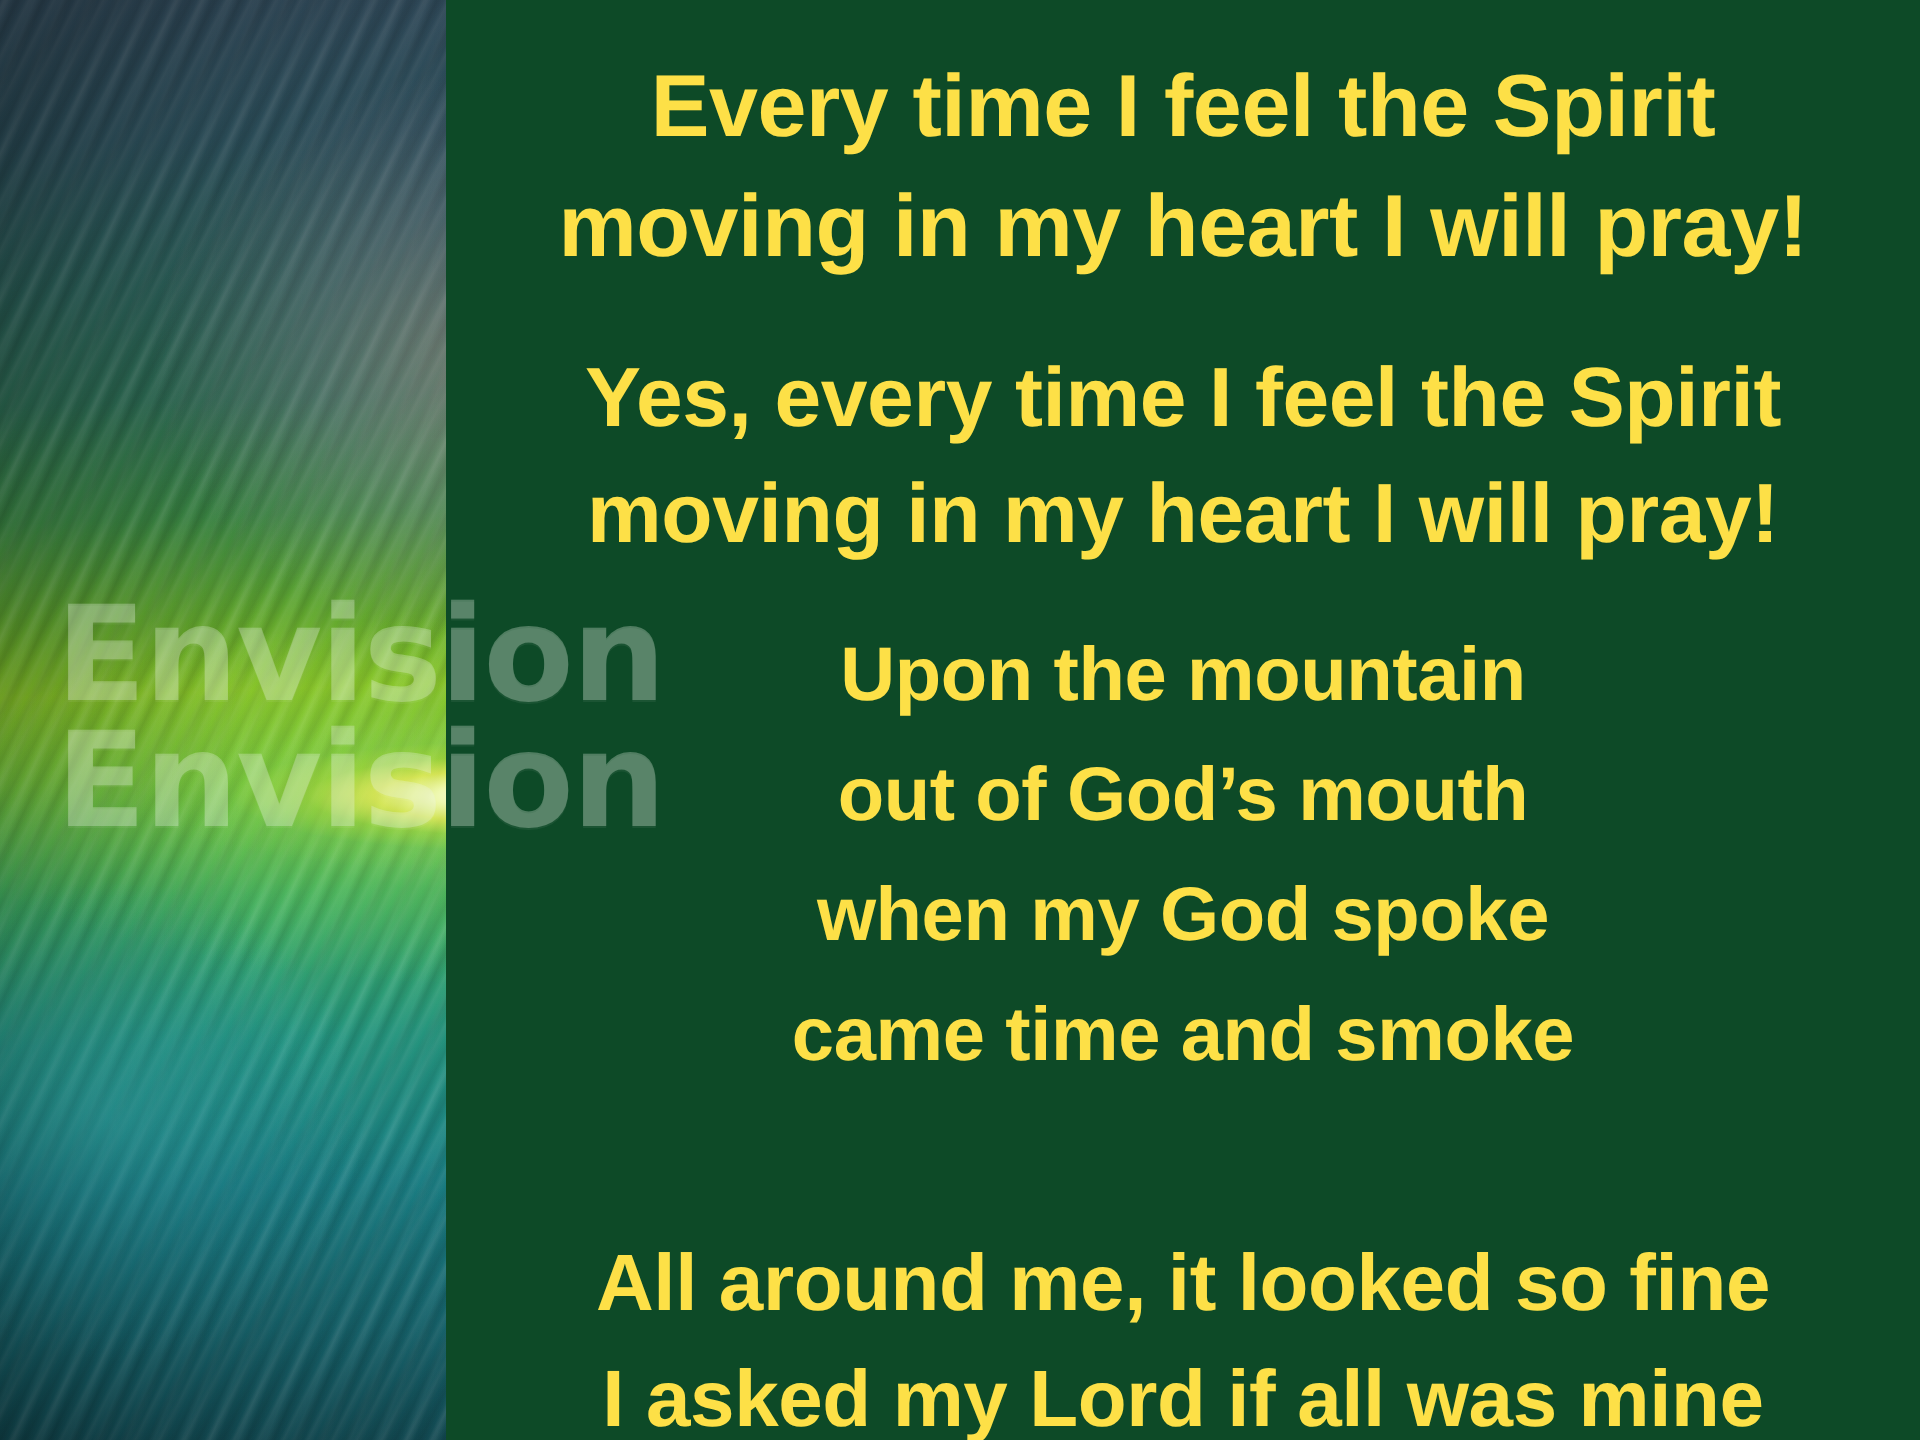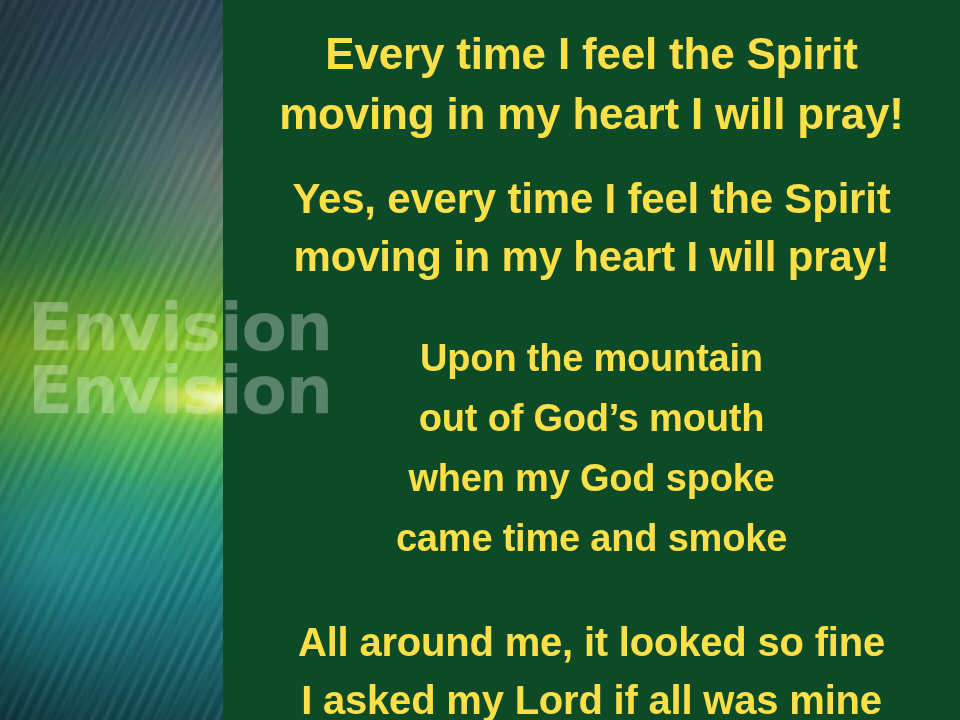--- a/index.html
+++ b/index.html
@@ -135,21 +135,21 @@
     text-align: center;
     font-weight: 700;
     font-stretch: condensed;
     letter-spacing: -0.2px;
   }
   .stanza { position: absolute; width: 100%; }
   .line { display: block; white-space: nowrap; }
 
   #stanza-1 { top: 24px;  font-size: 44px; line-height: 60px; }
   #stanza-2 { top: 170px; font-size: 42px; line-height: 58px; }
-  #stanza-3 { top: 328px; font-size: 38px; line-height: 60px; }
+  #stanza-3 { top: 308px; font-size: 38px; line-height: 60px; }
   #stanza-4 { top: 613px; font-size: 40px; line-height: 58px; }
 </style>
 </head>
 <body>
 
 <div id="slide">
 
   <div id="artwork">
     <div class="layer l-base"></div>
     <div class="layer l-rays"></div>

